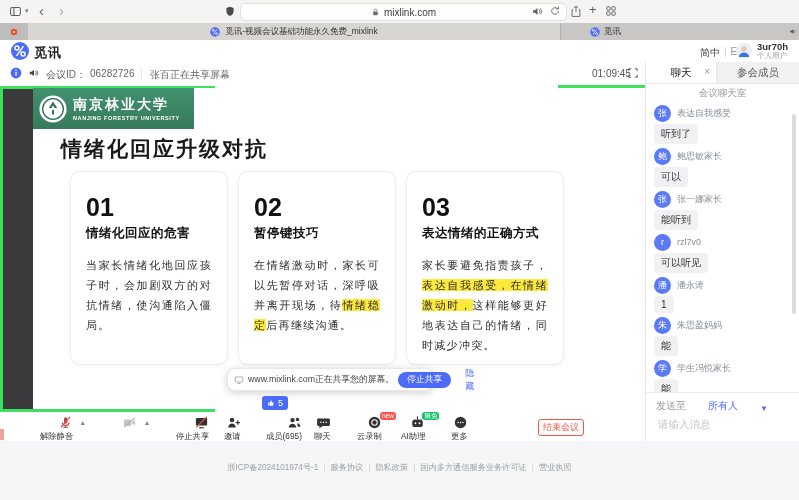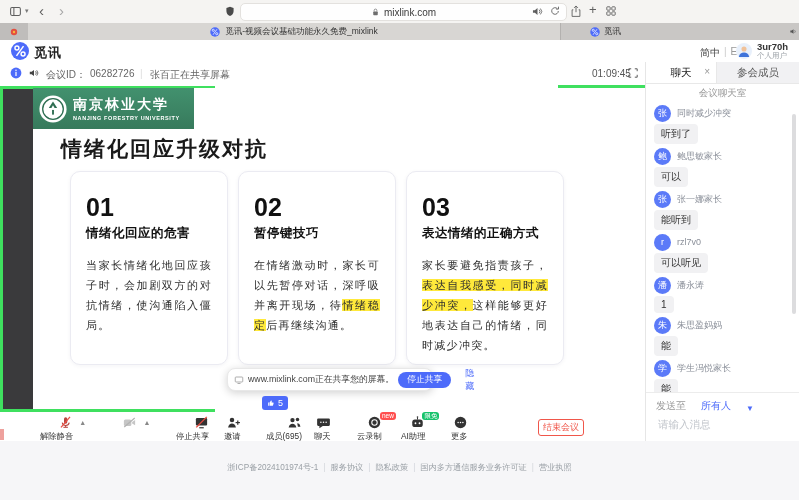--- a/index.html
+++ b/index.html
@@ -92,21 +92,21 @@
   .tab-members{flex:1;background:#f1f1f3;display:flex;align-items:center;justify-content:center;font-size:10.5px;color:#555;border-left:1px solid #e8e8e8;cursor:default;}
   .room-title{position:absolute;left:0;top:22px;width:100%;height:18px;display:flex;align-items:center;justify-content:center;font-size:9.5px;color:#999;}
   .chat-list{position:absolute;left:0;top:40px;width:100%;height:290px;overflow:hidden;padding:2px 0 0 8px;box-sizing:border-box;}
   .msg{margin-bottom:3px;}
   .msg-head{display:flex;align-items:center;gap:6px;height:18px;}
   .avatar{width:17px;height:17px;border-radius:50%;background:#5b7af8;color:#fff;font-size:9px;display:flex;align-items:center;justify-content:center;flex:0 0 17px;}
   .msg-name{font-size:9px;color:#8a8f99;white-space:nowrap;}
   .msg-bubble{display:inline-block;margin-top:2px;background:#f1f1f3;border-radius:4px;padding:3px 7px;font-size:10px;color:#333;max-width:120px;}
   .chat-scrollbar{position:absolute;right:3px;top:52px;width:4px;height:200px;background:#dcdcde;border-radius:2px;}
   .chat-input-area{position:absolute;left:0;top:330px;width:100%;height:49px;border-top:1px solid #ececec;background:#fff;padding:6px 10px;box-sizing:border-box;}
-  .send-to-row{display:flex;align-items:flex-end;gap:15px;font-size:10px;}
+  .send-to-row{display:flex;align-items:flex-end;gap:22px;font-size:10px;}
   .send-to-label{color:#999;}
   .send-to-value{color:var(--accent-blue,#4d6bfa);}
   .send-caret{color:var(--accent-blue,#4d6bfa);font-size:8px;}
   .chat-input{border:none;outline:none;background:transparent;font-size:10.5px;margin-top:4px;width:130px;color:#333;
     font-family:"Liberation Sans","DejaVu Sans",sans-serif;}
   .chat-input::placeholder{color:#c2c6cc;}
 
   
   .page-footer{position:absolute;left:0;top:441px;width:799px;height:59px;background:#f6f6f8;}
   .footer-links{position:absolute;left:0;top:21px;width:100%;text-align:center;font-size:8.2px;color:#9aa0a6;}
@@ -295,21 +295,21 @@
             <div class="card-body"><span>当家长情绪化地回应孩子时，会加剧双方的对抗情绪，使沟通陷入僵局。</span></div>
           </div>
           <div class="card">
             <div class="card-number">02</div>
             <div class="card-subtitle">暂停键技巧</div>
             <div class="card-body"><span>在情绪激动时，家长可以先暂停对话，深呼吸并离开现场，待</span><span class="hl">情绪稳定</span><span>后再继续沟通。</span></div>
           </div>
           <div class="card">
             <div class="card-number">03</div>
             <div class="card-subtitle">表达情绪的正确方式</div>
-            <div class="card-body"><span>家长要避免指责孩子，</span><span class="hl">表达自我感受，同时减少冲突，</span><span>这样能够更好地表达自己的情绪，同时减少冲突。</span></div>
+            <div class="card-body"><span>家长要避免指责孩子，</span><span class="hl">表达自我感受，在情绪激动时，</span><span>这样能够更好地表达自己的情绪，同时减少冲突。</span></div>
           </div>
         </div>
     </div>
 
     <div class="share-pill">
       <span>
         <svg width="10" height="10" viewBox="0 0 20 20">
             <rect x="2.5" y="4" width="15" height="10" rx="1.5" fill="none" stroke="#9a9a9a" stroke-width="1.6"></rect>
             <line x1="7" y1="17" x2="13" y2="17" stroke="#9a9a9a" stroke-width="1.6"></line>
           </svg>
@@ -445,21 +445,21 @@
         <span class="tab-close">×</span>
       </div>
       <div class="tab-members">
         <span>参会成员</span>
       </div>
     </div>
     <div class="room-title">会议聊天室</div>
     <div class="chat-list" id="chat-list">
         <div class="msg"><div class="msg-head">
             <span class="avatar">张</span>
-            <span class="msg-name">同时减少冲突</span>
+            <span class="msg-name">表达自我感受</span>
           </div><div class="msg-bubble">听到了</div></div>
         <div class="msg"><div class="msg-head">
             <span class="avatar">鲍</span>
             <span class="msg-name">鲍思敏家长</span>
           </div><div class="msg-bubble">可以</div></div>
         <div class="msg"><div class="msg-head">
             <span class="avatar">张</span>
             <span class="msg-name">张一娜家长</span>
           </div><div class="msg-bubble">能听到</div></div>
         <div class="msg"><div class="msg-head">

